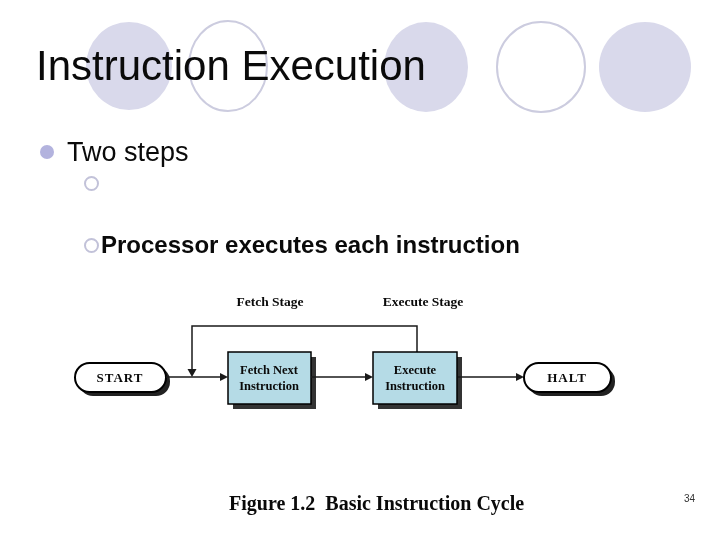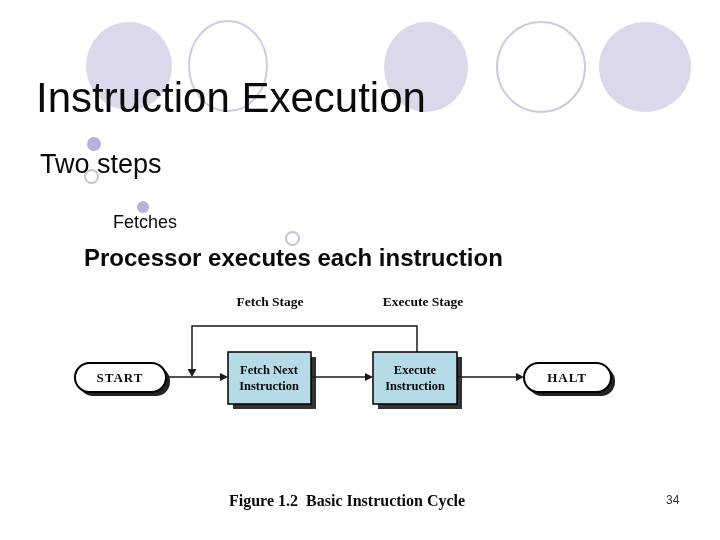--- a/index.html
+++ b/index.html
@@ -9,24 +9,24 @@
     font-family: "Liberation Sans", sans-serif;
     overflow: hidden;
   }
   .slide { position: relative; width: 720px; height: 540px; background: #fff; }
 
   .header-decor { position: absolute; left: 0; top: 0; }
 
   .title {
     position: absolute; left: 36px; top: 45px;
     font-size: 42px; line-height: 1; font-weight: 400;
-    color: #0a0a0a; letter-spacing: 0px; white-space: nowrap; margin-top: 32px;
+    color: #0a0a0a; letter-spacing: 0px; white-space: nowrap;
   }
 
-  .bullet-row { position: absolute; display: flex; align-items: center; flex-direction: column; }
+  .bullet-row { position: absolute; display: flex; align-items: center; }
   .row-l1  { left: 40px;  top: 137px; height: 30px; }
   .row-l2a { left: 84px;  top: 169px; height: 28px; }
   .row-l3  { left: 113px; top: 201px; height: 24px; }
   .row-l2b { left: 84px;  top: 231px; height: 28px; font-weight: bold; }
 
   .dot { display: inline-block; border-radius: 50%; flex: none; }
   .dot-l1 { width: 14px; height: 14px; background: #b3b3de; margin-right: 13px; }
   .dot-hollow { width: 11px; height: 11px; background: #fff; border: 2px solid #c2c2d9; margin-right: 2px; }
   .dot-l3 { width: 12px; height: 12px; background: #b3b3de; margin-right: 4px; }
 
@@ -34,25 +34,25 @@
   .t-l1 { font-size: 27px; }
   .t-l2 { font-size: 24px; }
   .t-l3 { font-size: 18px; }
 
   .figure-svg { position: absolute; left: 60px; top: 290px; }
   .fig-serif { font-family: "Liberation Serif", serif; font-weight: bold; fill: #0a0a0a; }
 
   .caption {
     position: absolute; left: 229px; top: 492px;
     font-family: "Liberation Serif", serif; font-weight: bold;
-    font-size: 16px; color: #0a0a0a; white-space: pre;
+    font-size: 20px; color: #0a0a0a; white-space: pre;
   }
   .page-number {
-    position: absolute; left: 666px; top: 493px;
-    font-size: 12px; color: #333333;
+    position: absolute; left: 684px; top: 493px;
+    font-size: 10px; color: #333333;
   }
 </style>
 </head>
 <body>
 
 <div class="slide">
 
   <svg class="header-decor" width="720" height="130" viewBox="0 0 720 130">
     <ellipse cx="129" cy="66" rx="43" ry="44" fill="#d9d9eb"></ellipse>
     <ellipse cx="228" cy="66" rx="39" ry="45" fill="#ffffff" stroke="#ccccdf" stroke-width="2"></ellipse>
@@ -65,24 +65,20 @@
 
   <div class="bullet-row row-l1">
     <span class="dot dot-l1"></span>
     <span class="bullet-text t-l1">Two steps</span>
   </div>
 
   <div class="bullet-row row-l2a">
     <span class="dot dot-hollow"></span>
   </div>
 
-  <div class="bullet-row row-l3">
-    <span class="dot dot-l3"></span>
-    <span class="bullet-text t-l3">Fetches</span>
-  </div>
 
   <div class="bullet-row row-l2b">
     <span class="dot dot-hollow"></span>
     <span class="bullet-text t-l2">Processor executes each instruction</span>
   </div>
 
   <svg class="figure-svg" width="570" height="130" viewBox="0 0 570 130">
 
     <text x="210" y="16" text-anchor="middle" class="fig-serif" font-size="13.5">Fetch Stage</text>
     <text x="363" y="16" text-anchor="middle" class="fig-serif" font-size="13.5">Execute Stage</text>

